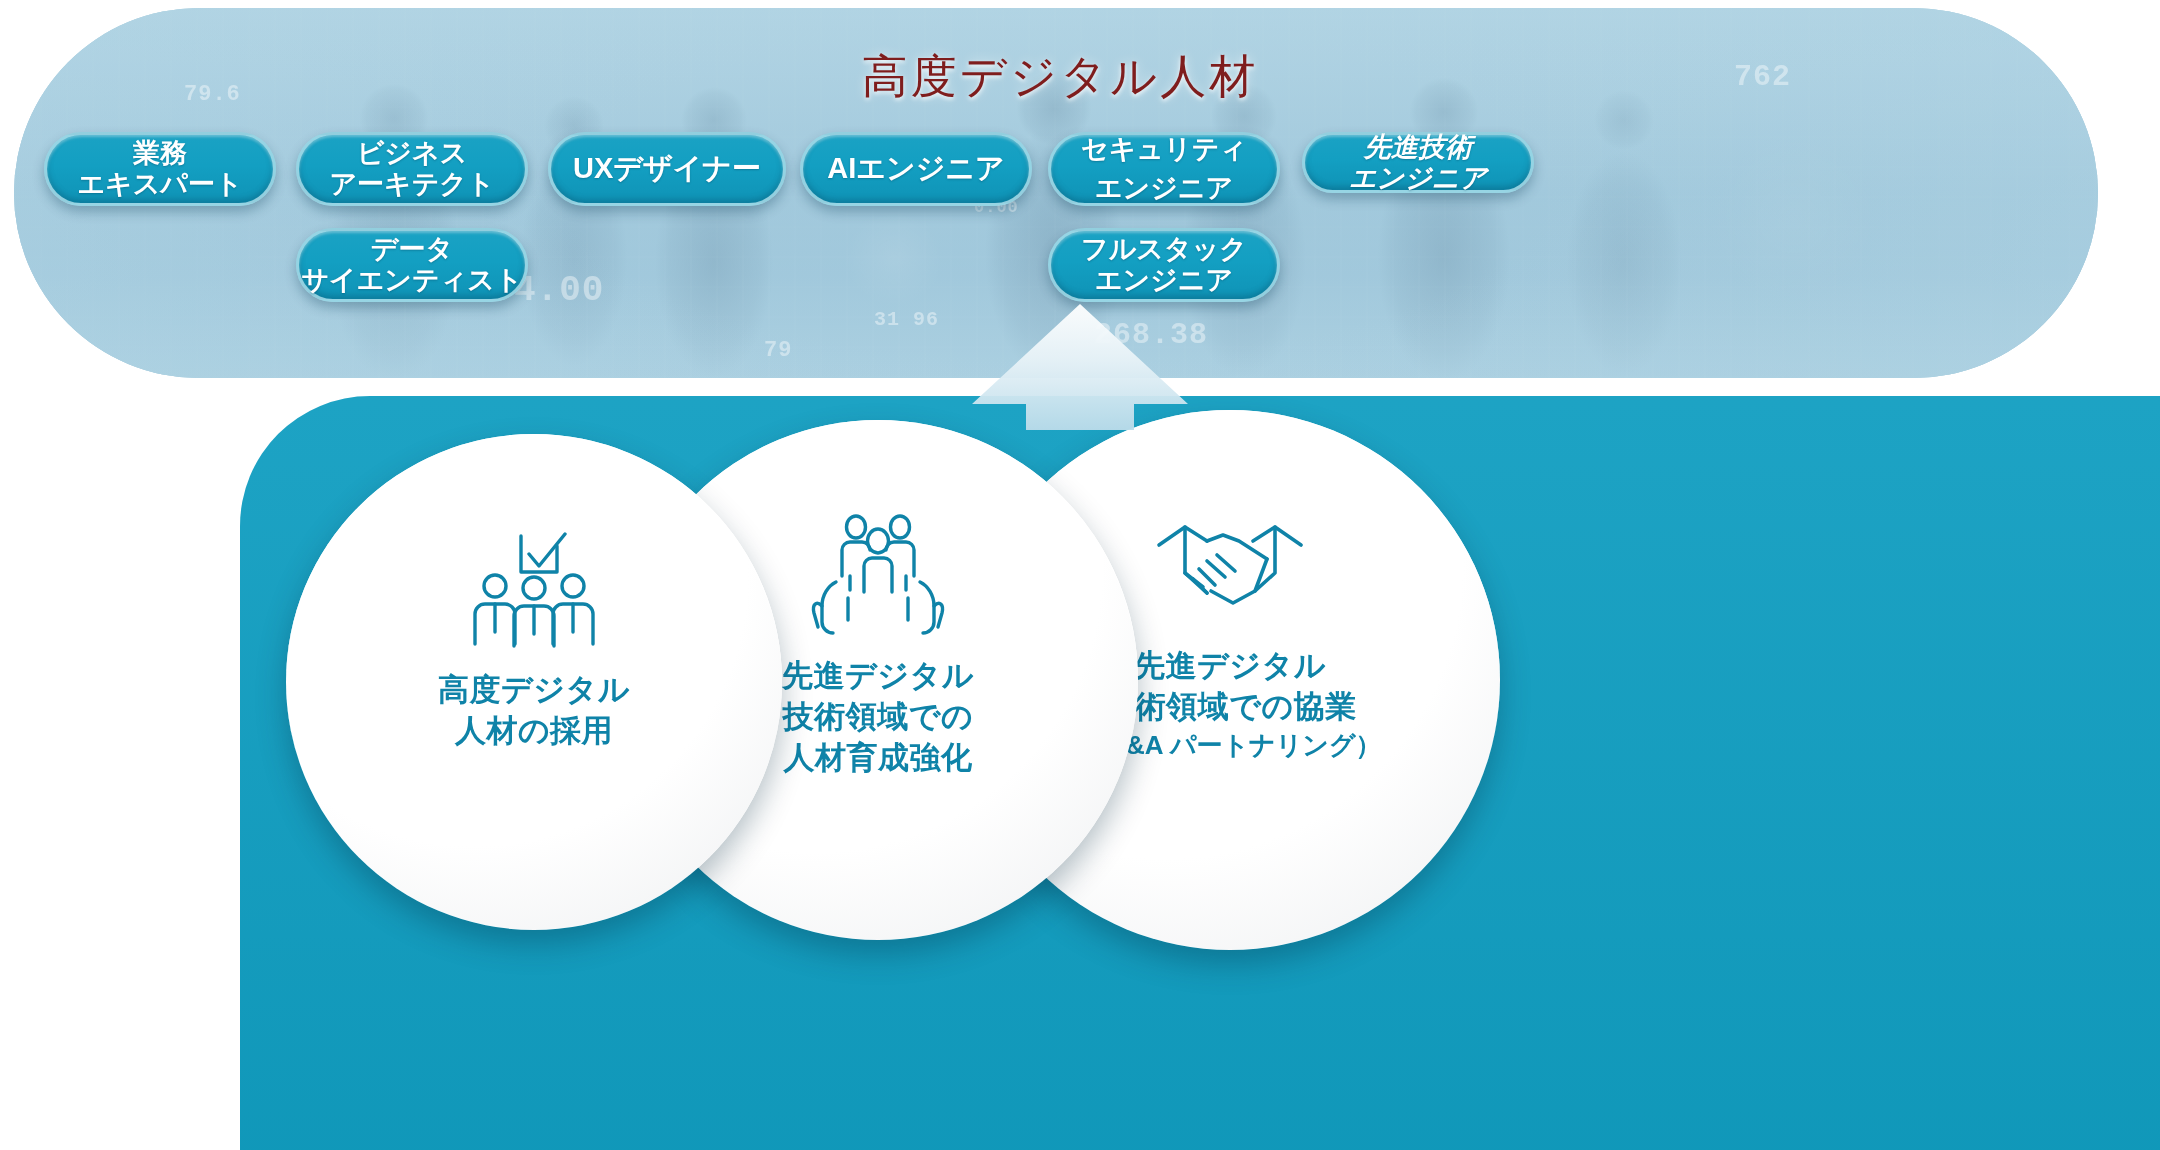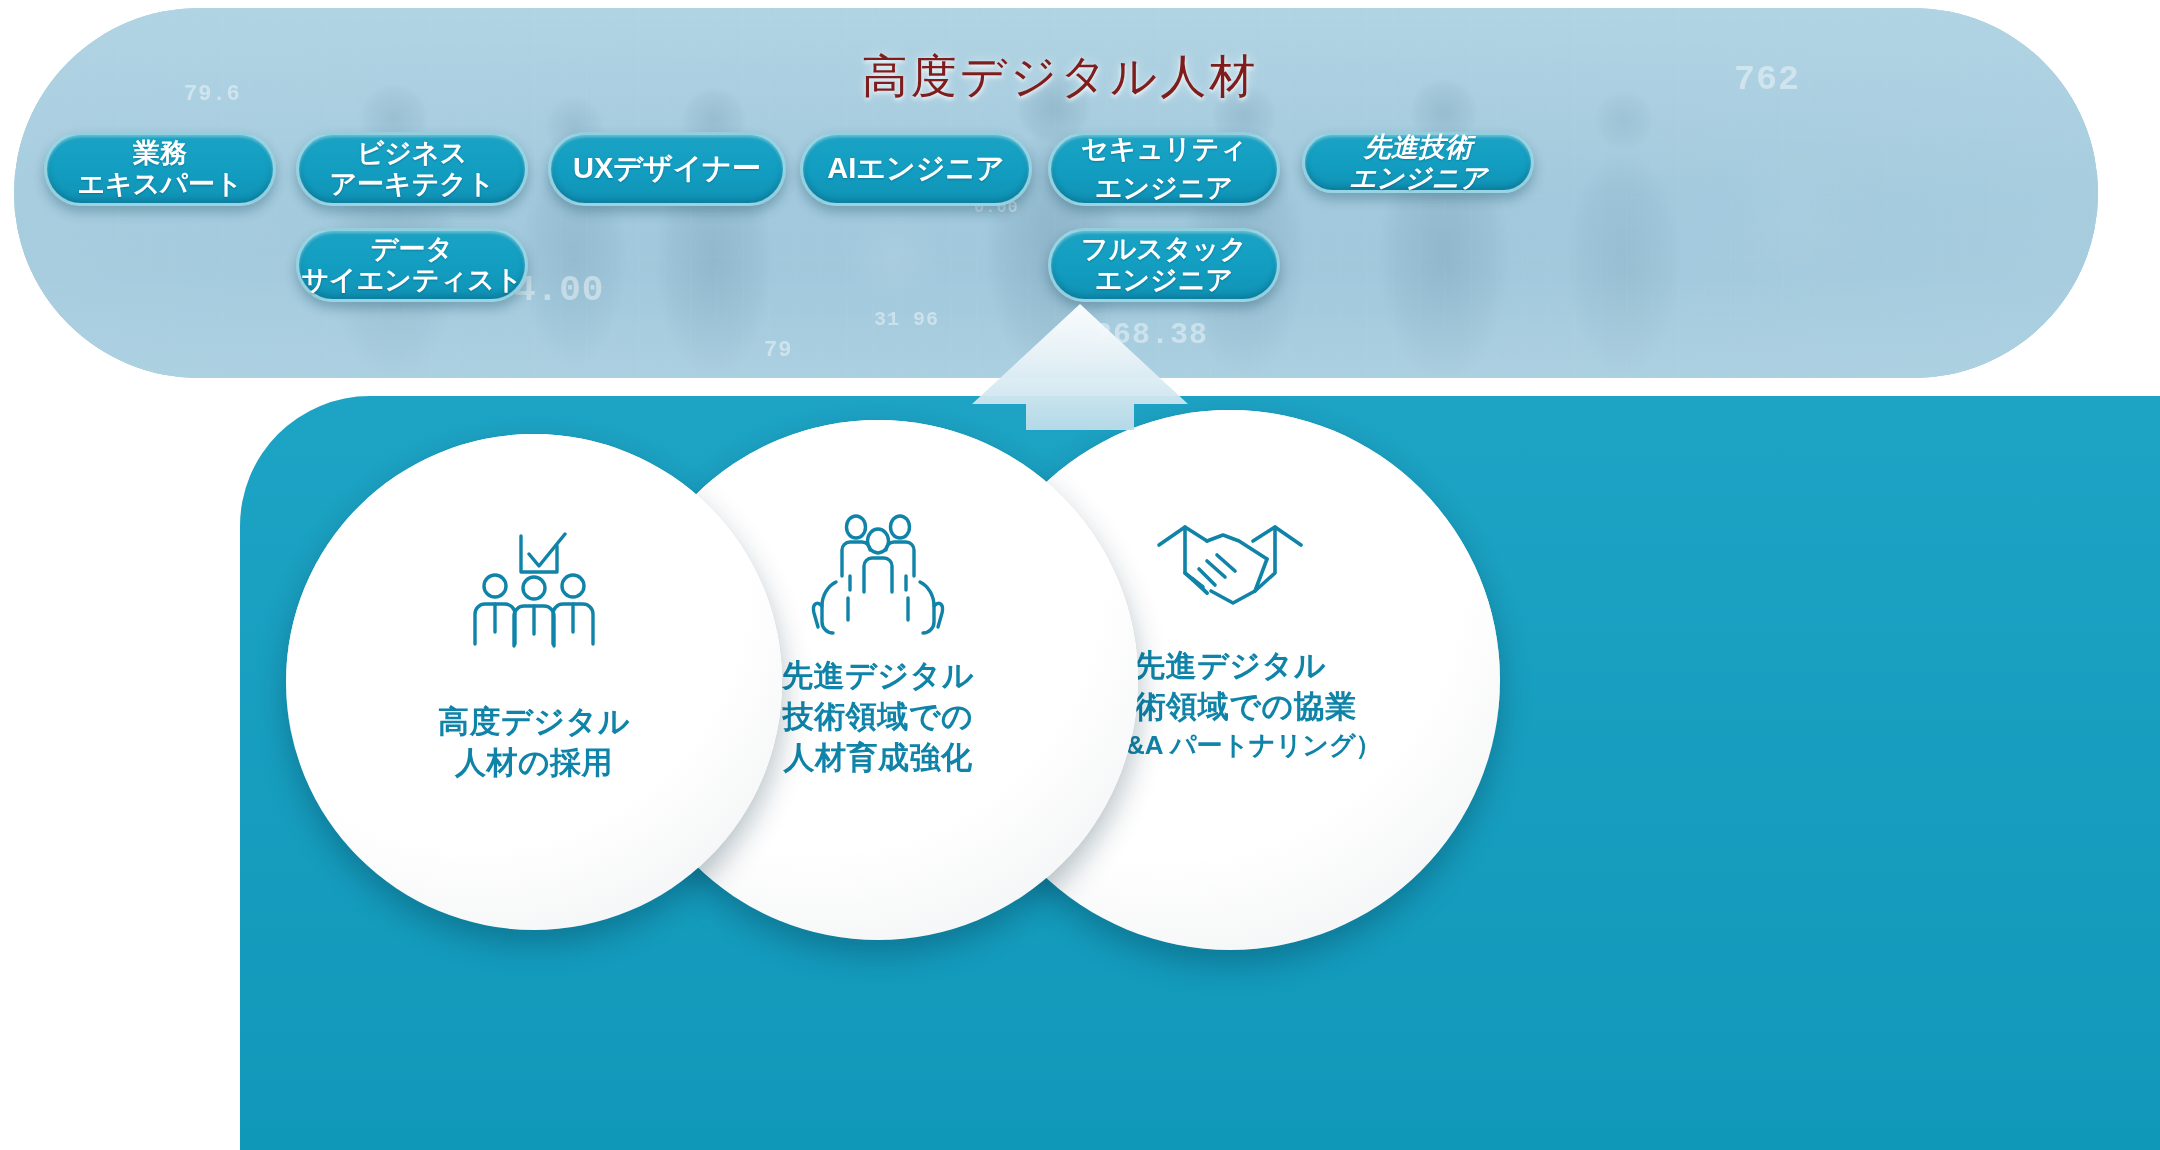--- a/index.html
+++ b/index.html
@@ -167,38 +167,38 @@
     color: #0f83a8;
     font-weight: 700;
     font-size: 31px;
     line-height: 1.32;
     letter-spacing: 0.5px;
   }
   .circle .circle-label .sub {
     font-size: 26px;
     letter-spacing: 0;
   }
-  #circle-1 { left: 46px; top: 38px; width: 496px; height: 496px; z-index: 3; gap: 32px; }
+  #circle-1 { left: 46px; top: 38px; width: 496px; height: 496px; z-index: 3; }
   #circle-2 { left: 378px; top: 24px; width: 520px; height: 520px; z-index: 2; }
   #circle-3 { left: 720px; top: 14px; width: 540px; height: 540px; z-index: 1; }
 </style>
 </head>
 <body>
 
 <div id="stage">
 
   <div id="top-panel">
     <div class="photo-layer photo-base"></div>
     <div class="photo-layer photo-figures"></div>
     <div class="photo-layer photo-tech"></div>
     <div class="photo-layer photo-wash"></div>
     <div class="photo-layer photo-vignette"></div>
 
     <div class="deco-num" style="left:170px; top:74px; font-size:22px;">79.6</div>
-    <div class="deco-num" style="left:1720px; top:52px; font-size:35px;">762</div>
+    <div class="deco-num" style="left:1720px; top:52px; font-size:30px;">762</div>
     <div class="deco-num" style="left:500px; top:262px; font-size:36px;">4.00</div>
     <div class="deco-num" style="left:1080px; top:310px; font-size:30px;">268.38</div>
     <div class="deco-num" style="left:750px; top:330px; font-size:22px;">79</div>
     <div class="deco-num" style="left:860px; top:300px; font-size:20px;">31 96</div>
     <div class="deco-num" style="left:960px; top:190px; font-size:17px;">0.00</div>
 
     <div id="panel-title">高度デジタル人材</div>
   </div>
 
   <div class="pill two-line" id="pill-r1-0" style="left:44px;  top:132px; width:232px; height:74px;">

